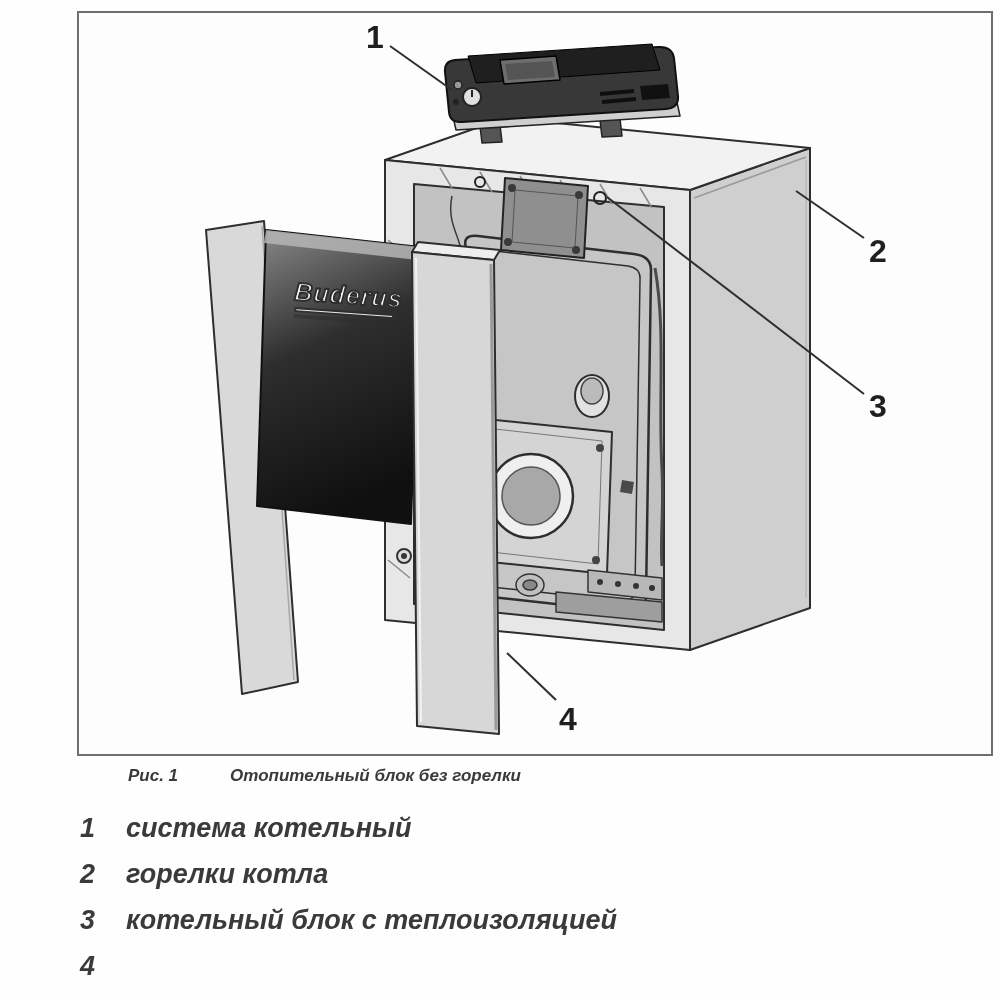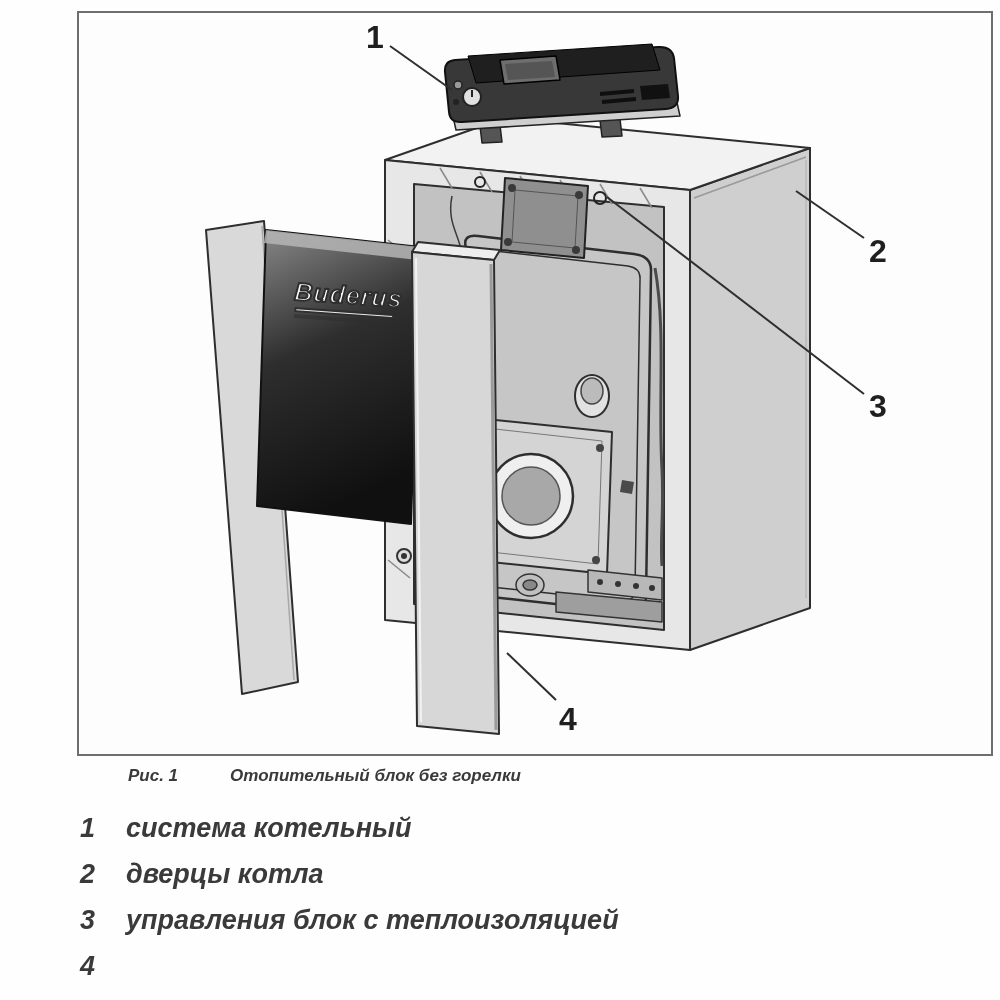--- a/index.html
+++ b/index.html
@@ -234,24 +234,24 @@
     <span>Отопительный блок без горелки</span>
   </div>
 
   <div class="legend">
     <div class="legend-row">
       <span class="legend-num">1</span>
       <span class="legend-label">система котельный</span>
     </div>
     <div class="legend-row">
       <span class="legend-num">2</span>
-      <span class="legend-label">дверцы котла</span>
+      <span class="legend-label">горелки котла</span>
     </div>
     <div class="legend-row">
       <span class="legend-num">3</span>
-      <span class="legend-label">управления блок с теплоизоляцией</span>
+      <span class="legend-label">котельный блок с теплоизоляцией</span>
     </div>
     <div class="legend-row">
       <span class="legend-num">4</span>
     </div>
   </div>
 
 </div>
 
 </body></html>

